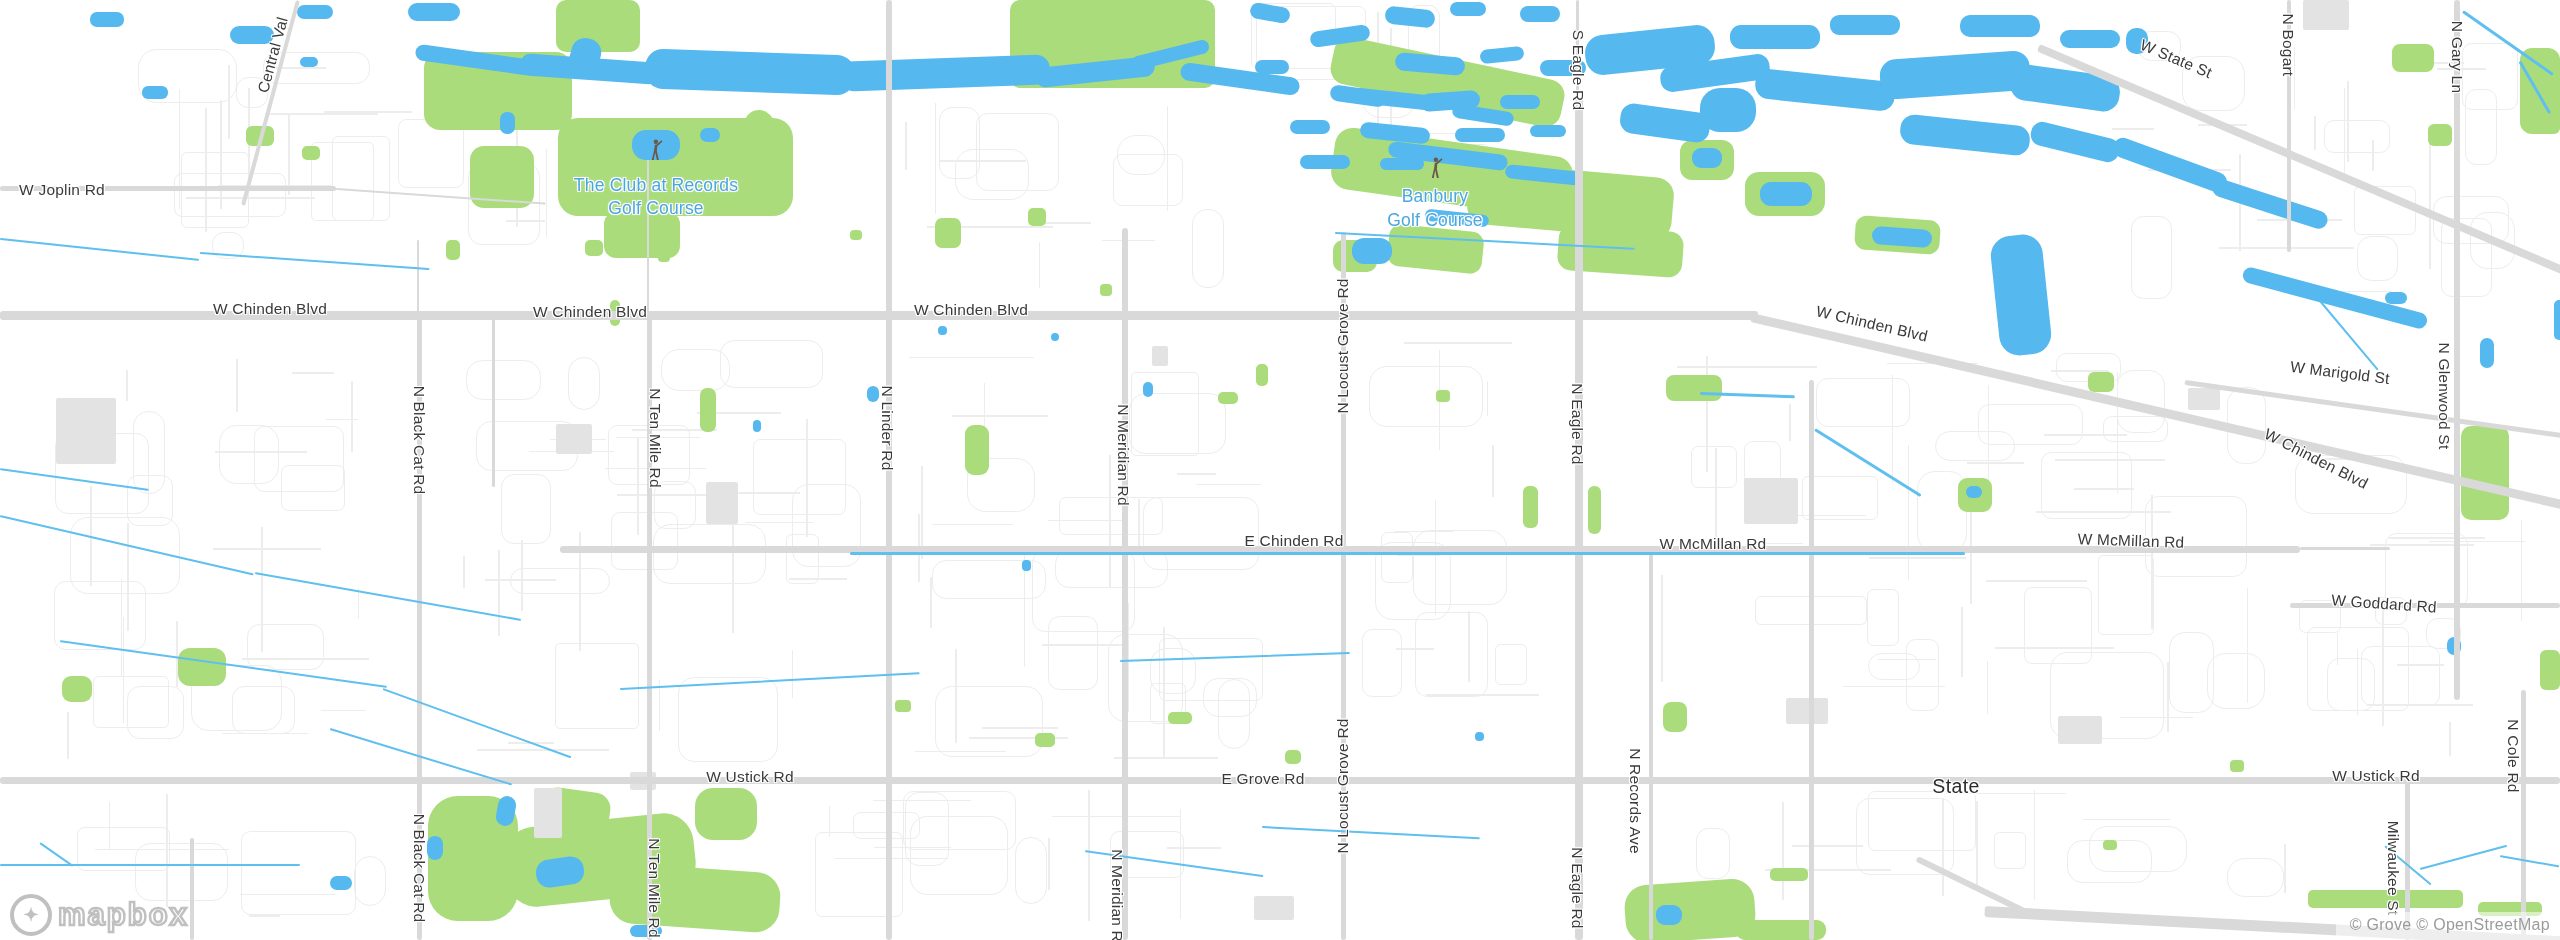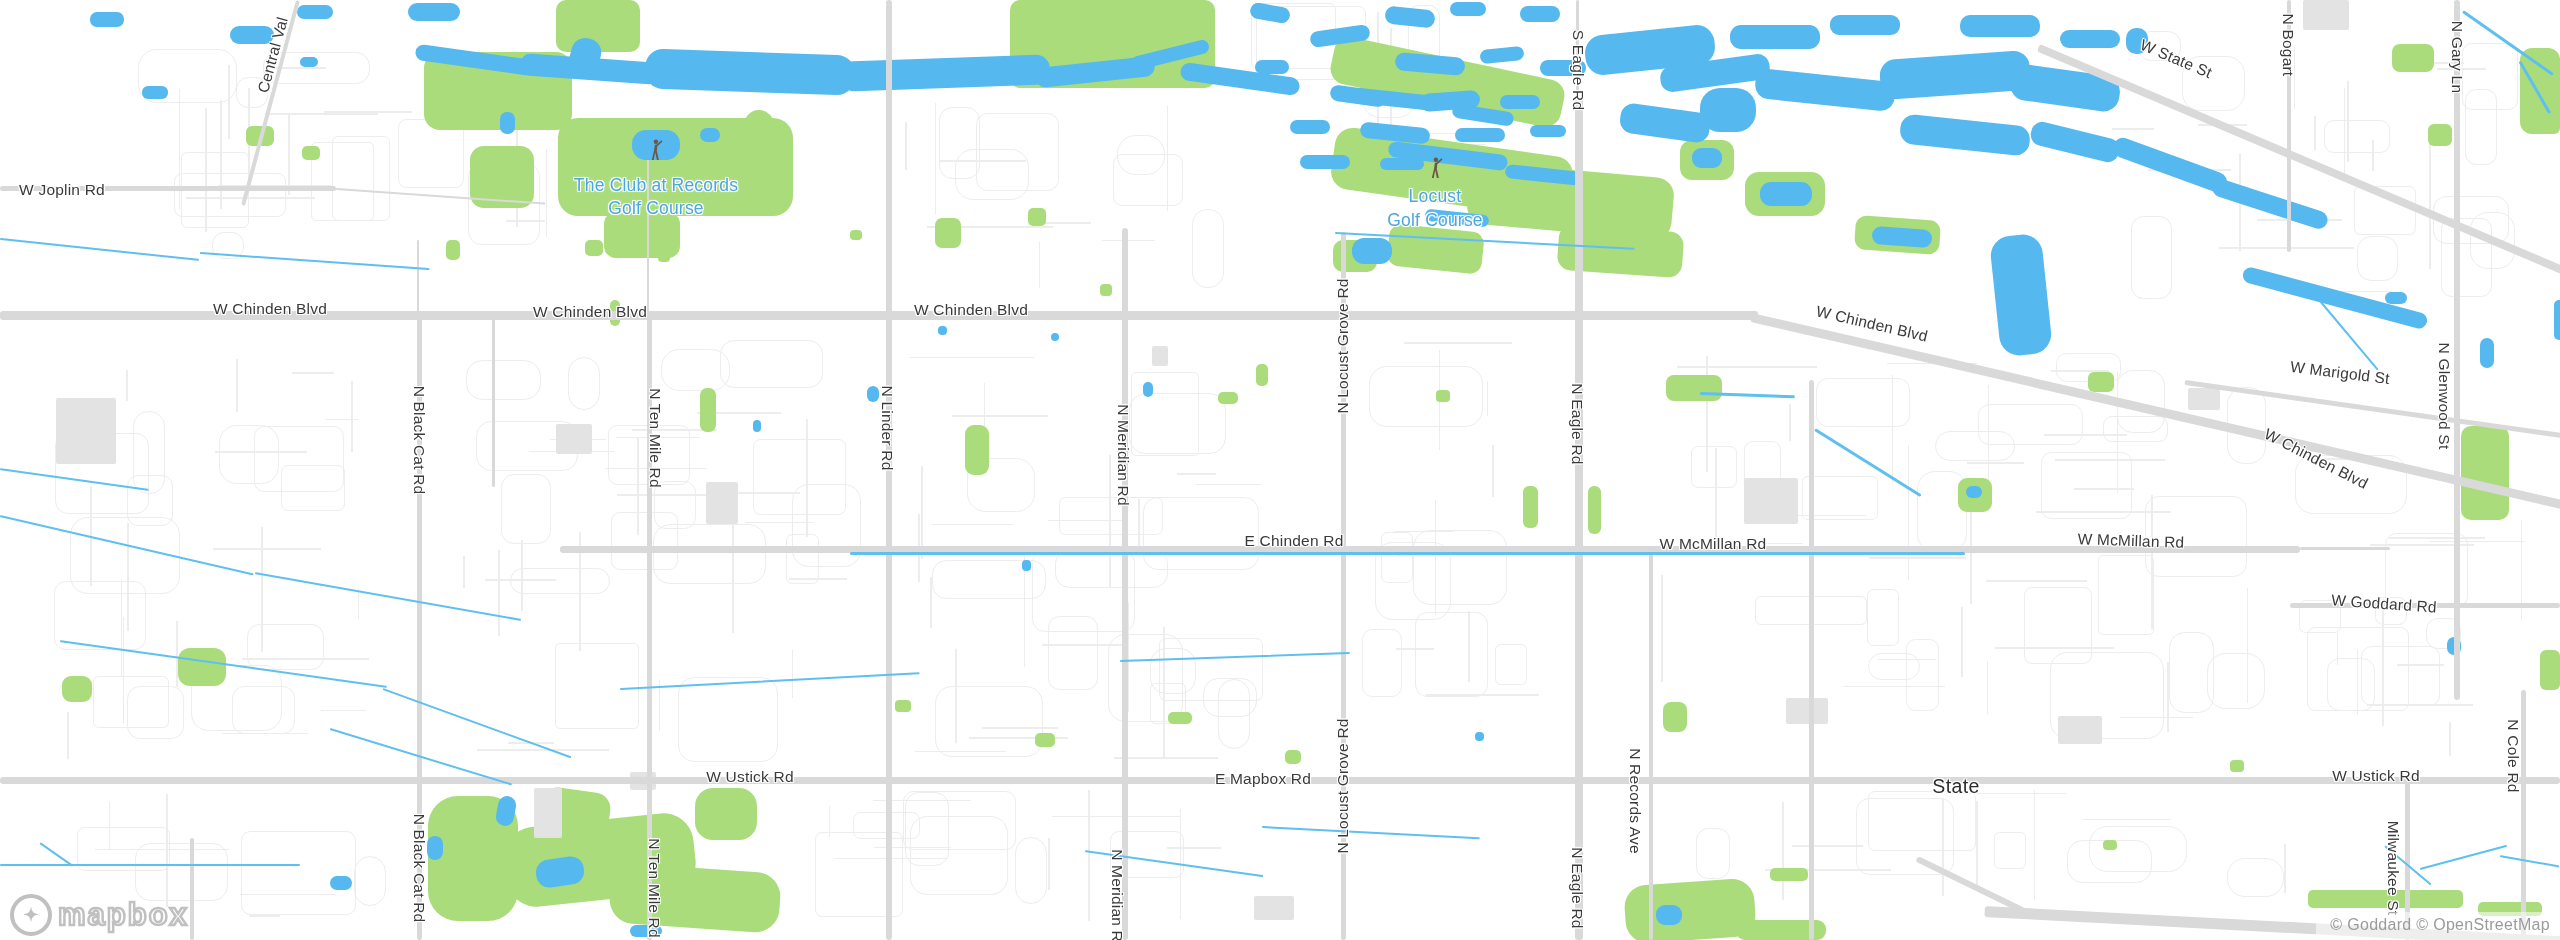--- a/index.html
+++ b/index.html
@@ -546,35 +546,35 @@
       <div class="wline" style="left: 2385px; top: 845px; width: 60px; height: 2px; transform: rotate(40deg);"></div>
       <div class="wline" style="left: 2420px; top: 868px; width: 90px; height: 2px; transform: rotate(-15deg);"></div>
       <div class="wline" style="left: 2500px; top: 855px; width: 60px; height: 2px; transform: rotate(10deg);"></div>
       <div class="wline" style="left: 2463px; top: 10px; width: 110px; height: 2.5px; transform: rotate(35deg);"></div>
       <div class="wline" style="left: 2520px; top: 60px; width: 60px; height: 2.5px; transform: rotate(60deg);"></div>
       <div class="wline" style="left: 2320px; top: 300px; width: 90px; height: 2px; transform: rotate(50deg);"></div>
       <div class="lbl s" style="left: 62px; top: 190px; transform: translate(-50%, -50%) rotate(0deg);">W Joplin Rd</div>
       <div class="lbl s" style="left: 273px; top: 55px; transform: translate(-50%, -50%) rotate(-75deg);">Central Val</div>
       <div class="lbl p" style="left: 656px; top: 185px; transform: translate(-50%, -50%) rotate(0deg);">The Club at Records</div>
       <div class="lbl p" style="left: 656px; top: 208px; transform: translate(-50%, -50%) rotate(0deg);">Golf Course</div>
-      <div class="lbl p" style="left: 1435px; top: 196px; transform: translate(-50%, -50%) rotate(0deg);">Locust</div>
+      <div class="lbl p" style="left: 1435px; top: 196px; transform: translate(-50%, -50%) rotate(0deg);">Banbury</div>
       <div class="lbl p" style="left: 1435px; top: 220px; transform: translate(-50%, -50%) rotate(0deg);">Golf Course</div>
       <div class="lbl s" style="left: 270px; top: 309px; transform: translate(-50%, -50%) rotate(0deg);">W Chinden Blvd</div>
       <div class="lbl s" style="left: 590px; top: 312px; transform: translate(-50%, -50%) rotate(0deg);">W Chinden Blvd</div>
       <div class="lbl s" style="left: 971px; top: 310px; transform: translate(-50%, -50%) rotate(0deg);">W Chinden Blvd</div>
       <div class="lbl s" style="left: 1872px; top: 324px; transform: translate(-50%, -50%) rotate(13deg);">W Chinden Blvd</div>
       <div class="lbl s" style="left: 2316px; top: 459px; transform: translate(-50%, -50%) rotate(27deg);">W Chinden Blvd</div>
       <div class="lbl s" style="left: 2176px; top: 59px; transform: translate(-50%, -50%) rotate(23deg);">W State St</div>
       <div class="lbl s" style="left: 2340px; top: 373px; transform: translate(-50%, -50%) rotate(7deg);">W Marigold St</div>
       <div class="lbl s" style="left: 2384px; top: 604px; transform: translate(-50%, -50%) rotate(4deg);">W Goddard Rd</div>
       <div class="lbl s" style="left: 1294px; top: 541px; transform: translate(-50%, -50%) rotate(0deg);">E Chinden Rd</div>
       <div class="lbl s" style="left: 1713px; top: 544px; transform: translate(-50%, -50%) rotate(0deg);">W McMillan Rd</div>
       <div class="lbl s" style="left: 2131px; top: 541px; transform: translate(-50%, -50%) rotate(2deg);">W McMillan Rd</div>
       <div class="lbl s" style="left: 750px; top: 777px; transform: translate(-50%, -50%) rotate(0deg);">W Ustick Rd</div>
-      <div class="lbl s" style="left: 1263px; top: 779px; transform: translate(-50%, -50%) rotate(0deg);">E Mapbox Rd</div>
+      <div class="lbl s" style="left: 1263px; top: 779px; transform: translate(-50%, -50%) rotate(0deg);">E Grove Rd</div>
       <div class="lbl s" style="left: 2376px; top: 776px; transform: translate(-50%, -50%) rotate(0deg);">W Ustick Rd</div>
       <div class="lbl t" style="left: 1956px; top: 786px; transform: translate(-50%, -50%) rotate(0deg);">State</div>
       <div class="lbl s" style="left: 1578px; top: 70px; transform: translate(-50%, -50%) rotate(90deg);">S Eagle Rd</div>
       <div class="lbl s" style="left: 2288px; top: 45px; transform: translate(-50%, -50%) rotate(90deg);">N Bogart</div>
       <div class="lbl s" style="left: 2457px; top: 57px; transform: translate(-50%, -50%) rotate(90deg);">N Gary Ln</div>
       <div class="lbl s" style="left: 2444px; top: 396px; transform: translate(-50%, -50%) rotate(90deg);">N Glenwood St</div>
       <div class="lbl s" style="left: 419px; top: 440px; transform: translate(-50%, -50%) rotate(90deg);">N Black Cat Rd</div>
       <div class="lbl s" style="left: 655px; top: 438px; transform: translate(-50%, -50%) rotate(90deg);">N Ten Mile Rd</div>
       <div class="lbl s" style="left: 887px; top: 428px; transform: translate(-50%, -50%) rotate(90deg);">N Linder Rd</div>
       <div class="lbl s" style="left: 1123px; top: 455px; transform: translate(-50%, -50%) rotate(90deg);">N Meridian Rd</div>
@@ -605,15 +605,15 @@
     </div>
 
   <div id="logo">
     <div class="ring">
         <span>✦</span>
       </div>
     <div class="word">mapbox</div>
   </div>
 
   <div id="attrib">
-    <span>© Goddard © OpenStreetMap</span>
+    <span>© Grove © OpenStreetMap</span>
   </div>
 </div>
 
 </body></html>

